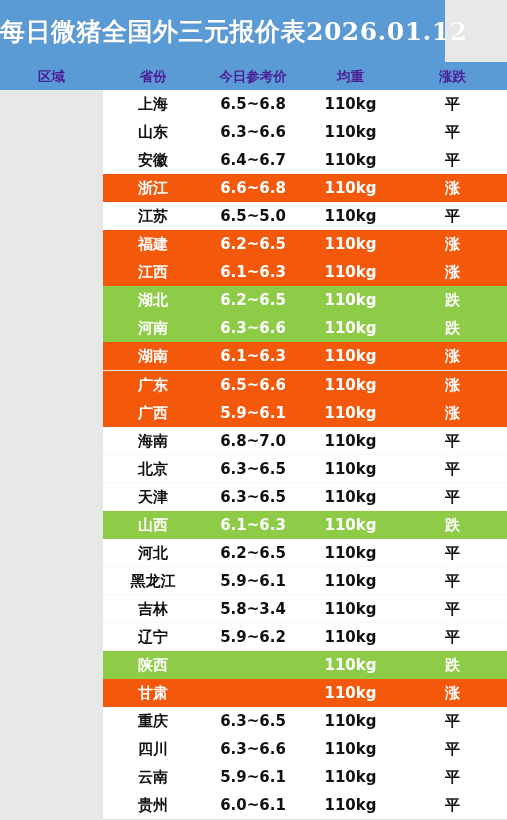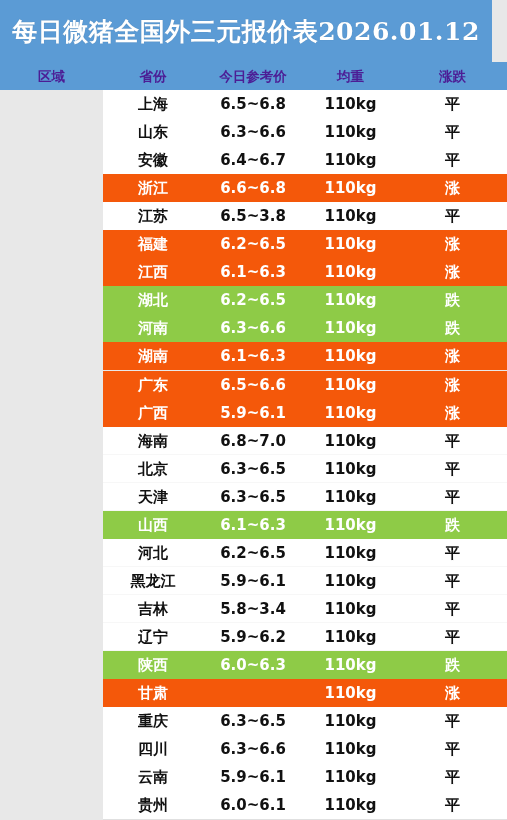--- a/index.html
+++ b/index.html
@@ -16,26 +16,25 @@
     width: 507px;
     height: 820px;
     overflow: hidden;
     background: #e8e8e8;
   }
 
   
   .title-bar {
     position: absolute;
     left: 0; top: 0;
-    width: 492px;
+    width: 445px;
     height: 62px;
     background: var(--blue, #5b9bd5);
     display: flex;
     align-items: center;
-    justify-content: center;
   }
   .title-text {
     color: #ffffff;
     font-family: "DejaVu Serif", "Liberation Serif", serif;
     font-size: 25px;
     font-weight: bold;
     letter-spacing: 0.5px;
     white-space: nowrap;
     text-shadow: 0 0 1px rgba(0,0,0,0.18);
   }
@@ -186,21 +185,21 @@
         <div class="cell r-change">平</div>
       </div>
       <div class="row up" style="top: 84.15px;">
         <div class="cell r-prov">浙江</div>
         <div class="cell r-price">6.6~6.8</div>
         <div class="cell r-weight">110kg</div>
         <div class="cell r-change">涨</div>
       </div>
       <div class="row plain" style="top: 112.2px;">
         <div class="cell r-prov">江苏</div>
-        <div class="cell r-price">6.5~3.8</div>
+        <div class="cell r-price">6.5~5.0</div>
         <div class="cell r-weight">110kg</div>
         <div class="cell r-change">平</div>
       </div>
       <div class="row up" style="top: 140.25px;">
         <div class="cell r-prov">福建</div>
         <div class="cell r-price">6.2~6.5</div>
         <div class="cell r-weight">110kg</div>
         <div class="cell r-change">涨</div>
       </div>
       <div class="row up" style="top: 168.3px;">
@@ -282,21 +281,20 @@
         <div class="cell r-change">平</div>
       </div>
       <div class="row plain" style="top: 532.95px;">
         <div class="cell r-prov">辽宁</div>
         <div class="cell r-price">5.9~6.2</div>
         <div class="cell r-weight">110kg</div>
         <div class="cell r-change">平</div>
       </div>
       <div class="row down" style="top: 561px;">
         <div class="cell r-prov">陕西</div>
-        <div class="cell r-price">6.0~6.3</div>
         <div class="cell r-weight">110kg</div>
         <div class="cell r-change">跌</div>
       </div>
       <div class="row up" style="top: 589.05px;">
         <div class="cell r-prov">甘肃</div>
         <div class="cell r-weight">110kg</div>
         <div class="cell r-change">涨</div>
       </div>
       <div class="row plain" style="top: 617.1px;">
         <div class="cell r-prov">重庆</div>

